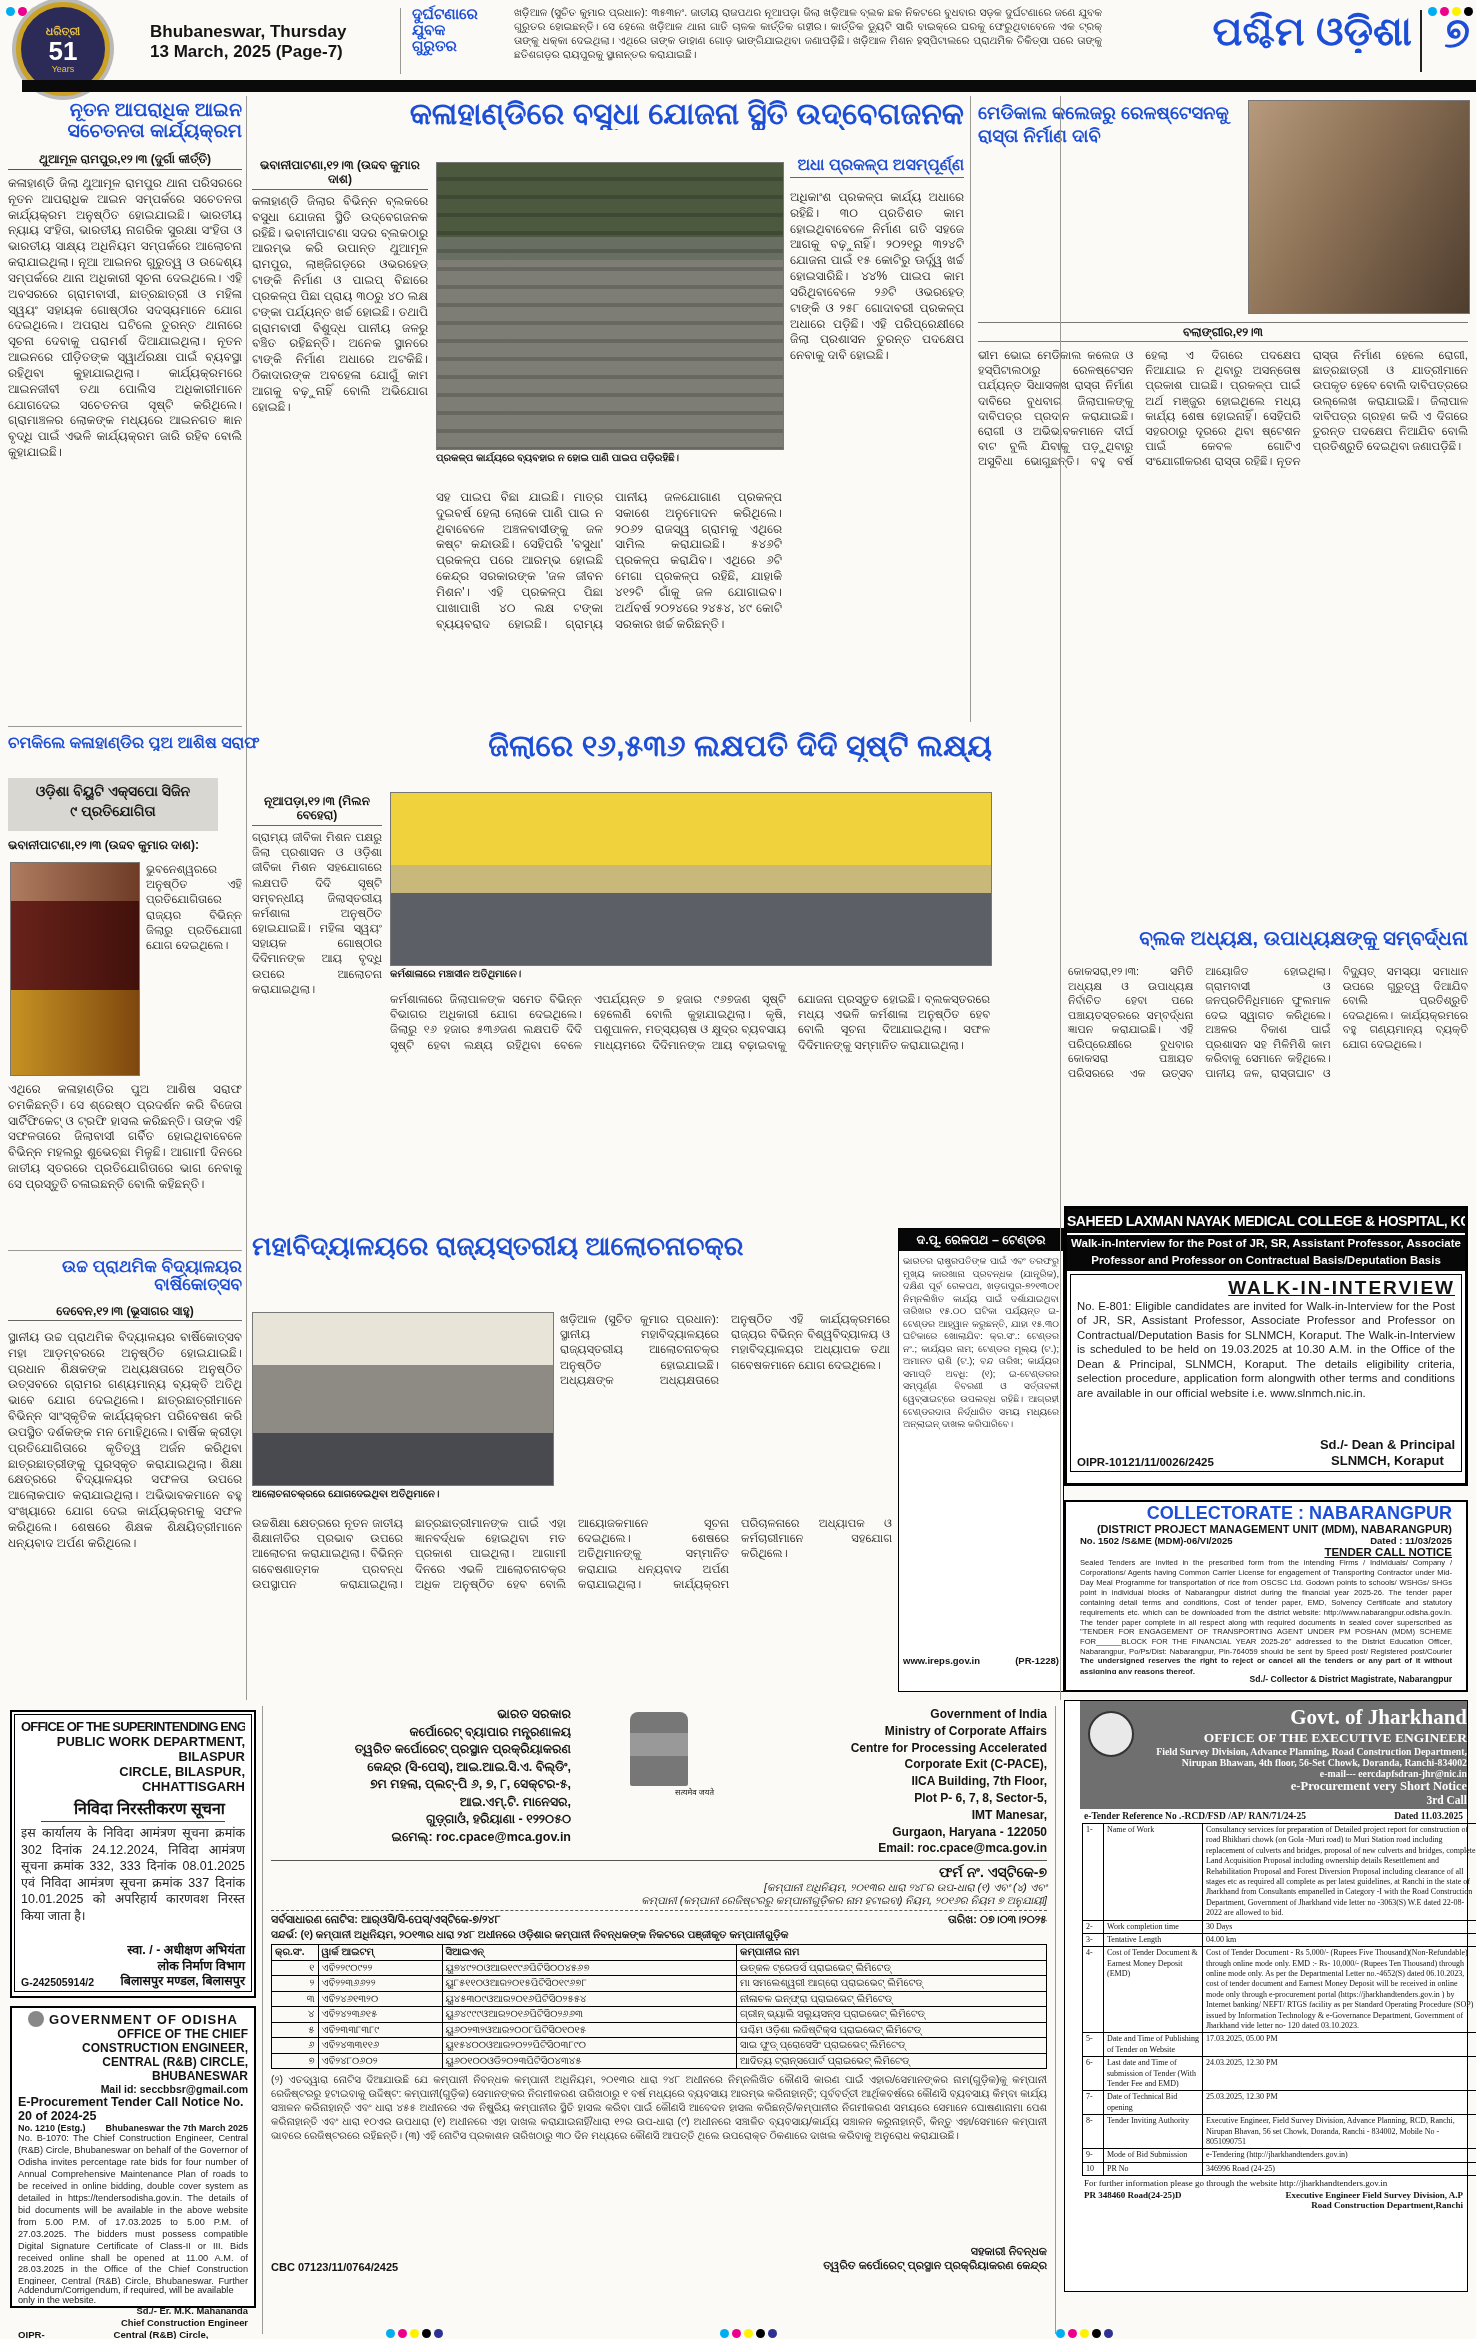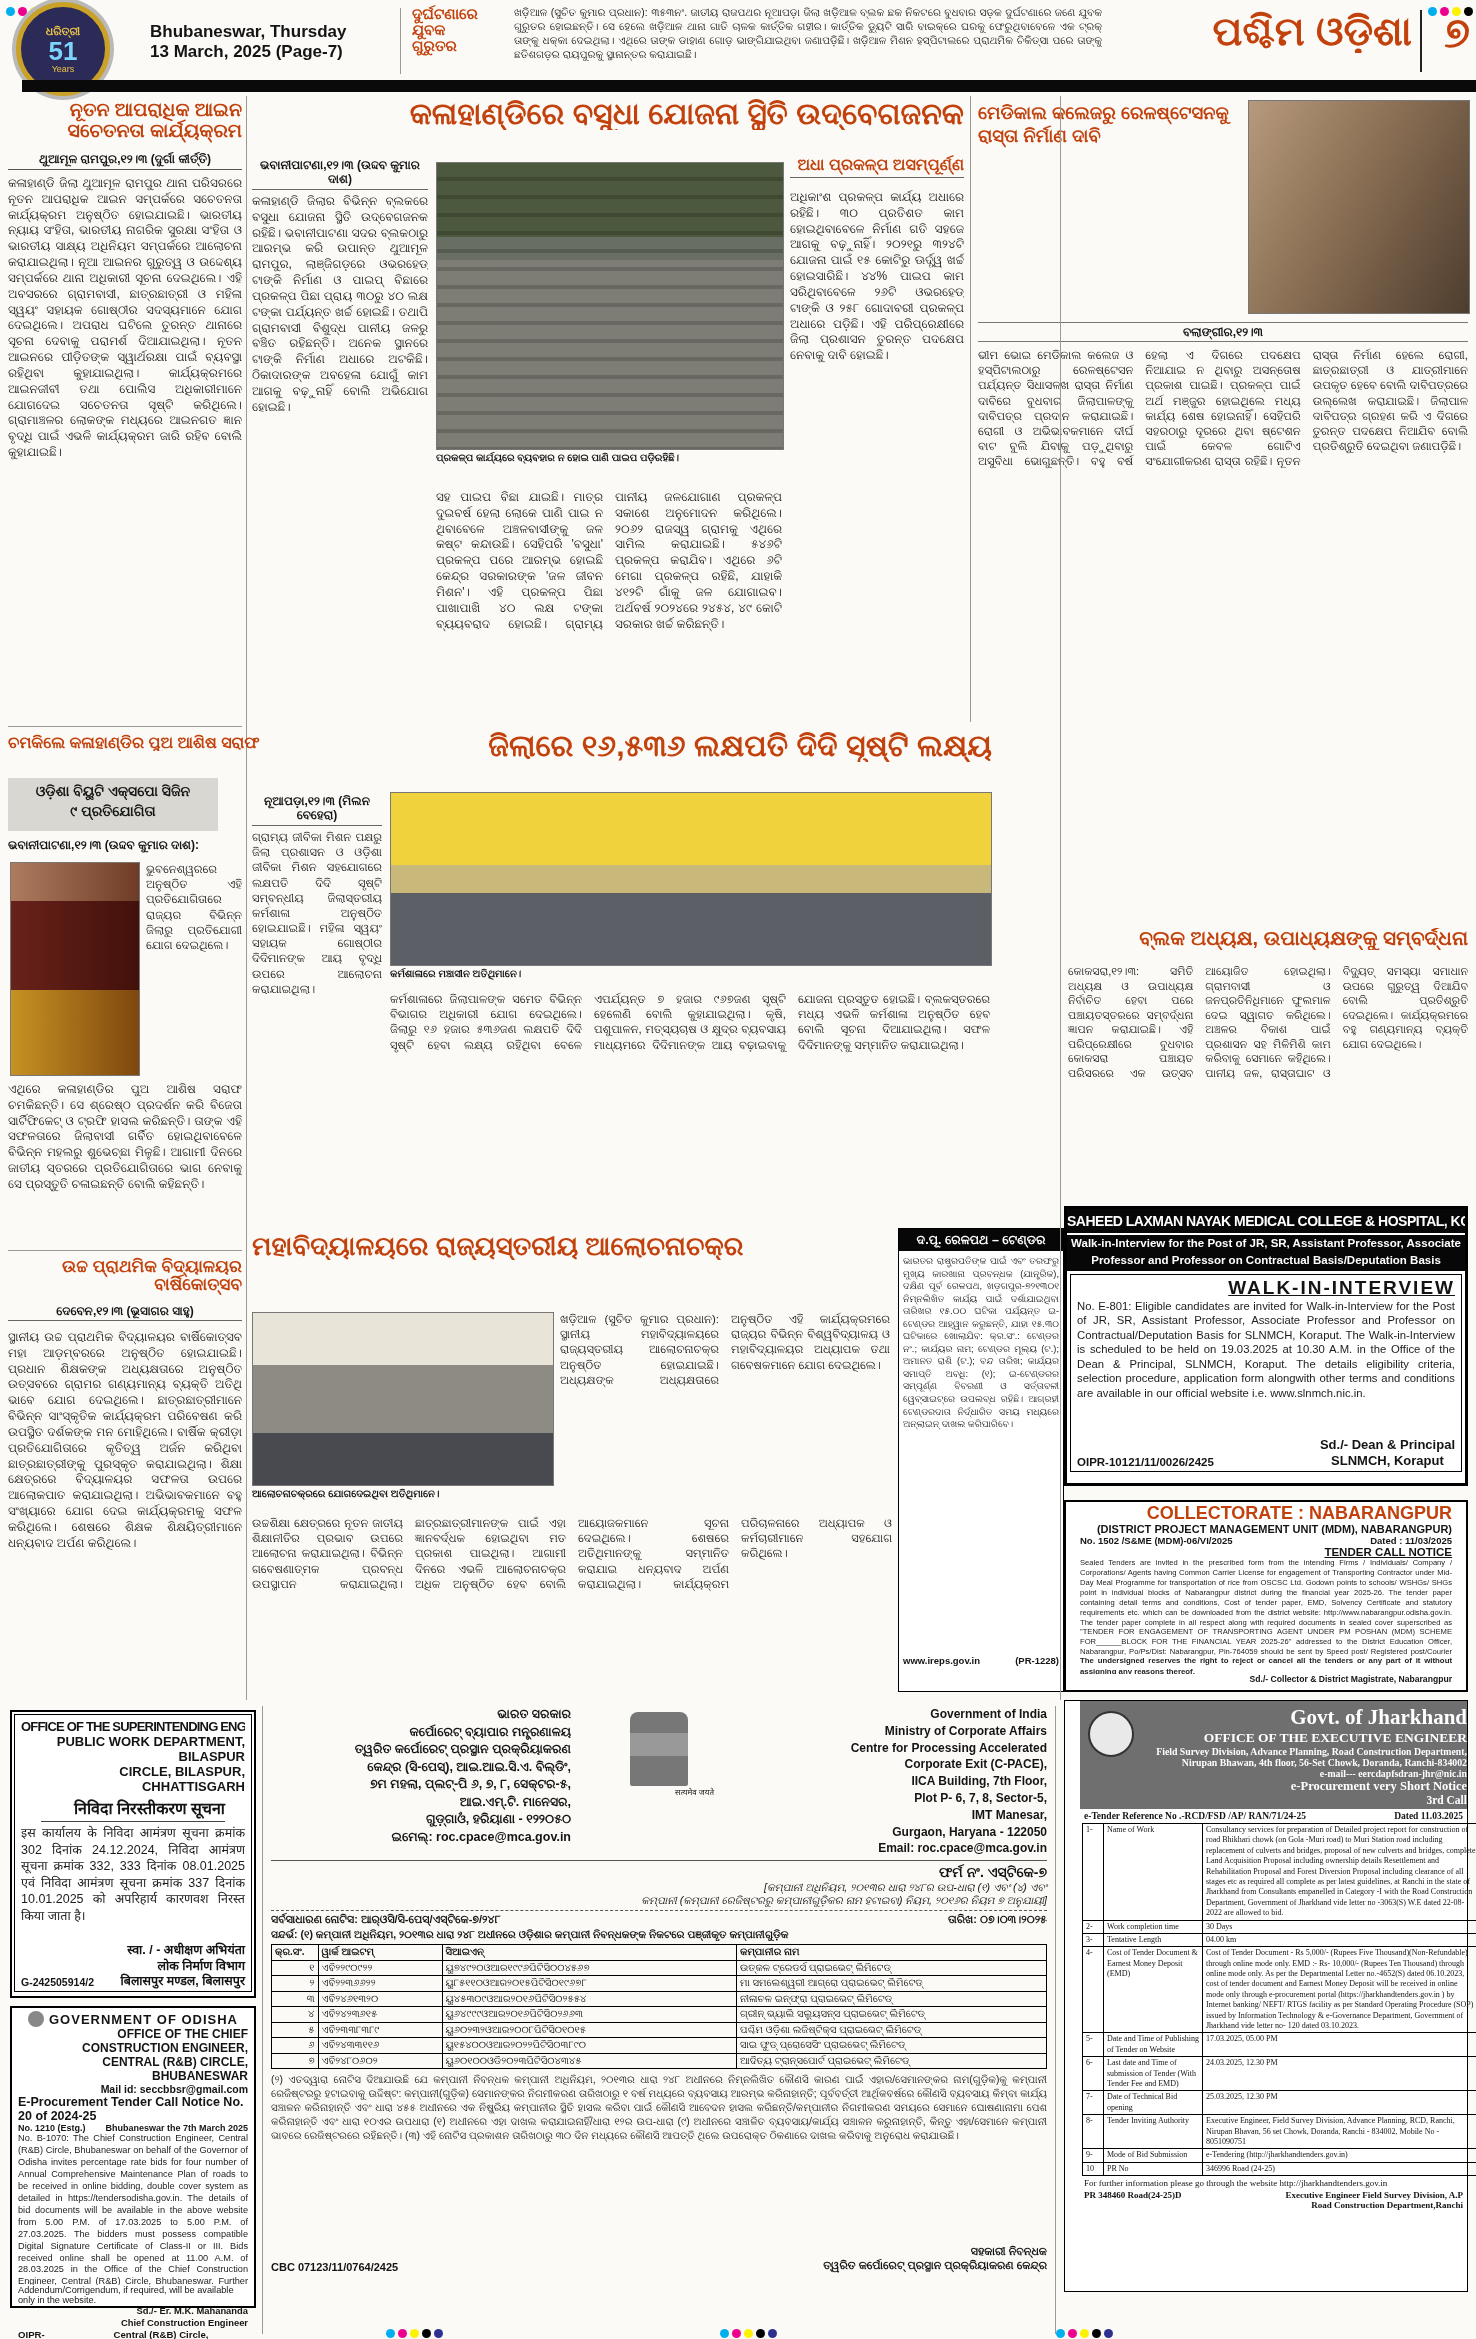--- a/index.html
+++ b/index.html
@@ -1,18 +1,18 @@
 <!DOCTYPE html>
 <html><head>
 <meta charset="utf-8">
 <style>
   html,body{margin:0;padding:0;}
   body{width:1476px;height:2339px;position:relative;background:#fbfaf6;font-family:"Liberation Sans",sans-serif;color:#141414;overflow:hidden;}
   .abs{position:absolute;}
-  .hl{font-weight:bold;color:#c2410c;line-height:1.08;}
+  .hl{font-weight:bold;color:#1d4ed8;line-height:1.08;}
   .nowrap{white-space:nowrap;overflow:hidden;}
   .ctr{text-align:right;}
   .bt{font-size:12px;line-height:1.32;text-align:justify;overflow:hidden;color:#1c1c1c;}
   .cols2{column-count:2;column-gap:12px;}
   .cols3{column-count:3;column-gap:12px;}
   .cols4{column-count:4;column-gap:12px;}
   .dateline{font-weight:bold;font-size:12px;text-align:center;line-height:1.2;}
   .photo{border:1px solid #777;overflow:hidden;}
   .caption{font-size:10px;font-weight:bold;text-align:left;line-height:1.2;overflow:hidden;}
   .vrule{border-left:1px solid #9a9a93;width:0;}
@@ -31,21 +31,21 @@
 </style>
 </head>
 <body>
 
 <div class="abs" style="left:6px;top:2px;"><span class="dot" style="background:#00aeef"></span><span class="dot" style="background:#ec008c"></span><span class="dot" style="background:#fff200"></span><span class="dot" style="background:#000"></span></div>
 <div class="abs" style="left:1428px;top:2px;"><span class="dot" style="background:#00aeef"></span><span class="dot" style="background:#ec008c"></span><span class="dot" style="background:#fff200"></span><span class="dot" style="background:#000"></span></div>
 
 <div class="abs" style="left:16px;top:2px;width:120px;height:88px;">
   <div class="logo-ring">
     <div style="color:#e8c34a;font-size:11px;font-weight:bold;">ଧରିତ୍ରୀ</div>
-    <div style="color:#7dd3fc;font-size:26px;font-weight:bold;line-height:1;">51</div>
+    <div style="color:#ffffff;font-size:26px;font-weight:bold;line-height:1;">51</div>
     <div style="color:#e8c34a;font-size:9px;">Years</div>
   </div>
 </div>
 <div class="abs" style="left:150px;top:22px;width:240px;">
   <div style="font-size:17px;font-weight:bold;">Bhubaneswar, Thursday</div>
   <div style="font-size:17px;font-weight:bold;">13 March, 2025  (Page-7)</div>
 </div>
 <div class="abs vrule" style="left:400px;top:8px;height:66px;"></div>
 <div class="abs" style="left:412px;top:6px;width:96px;">
   <div class="hl" style="font-size:15px;">ଦୁର୍ଘଟଣାରେ</div>

